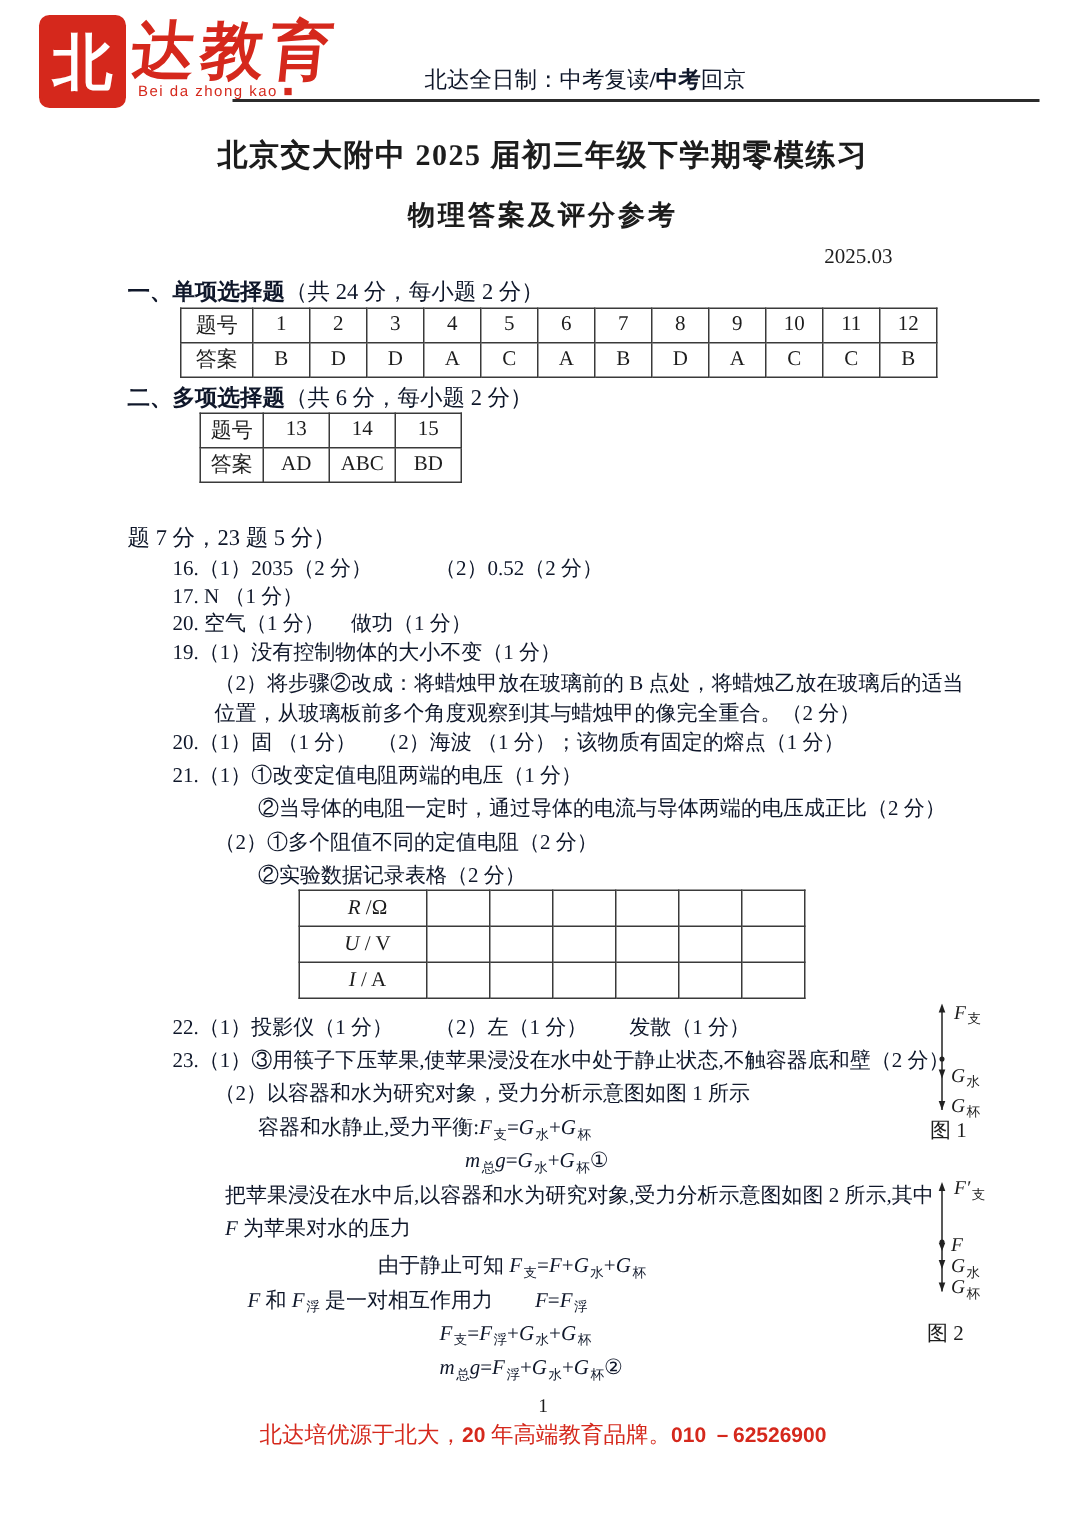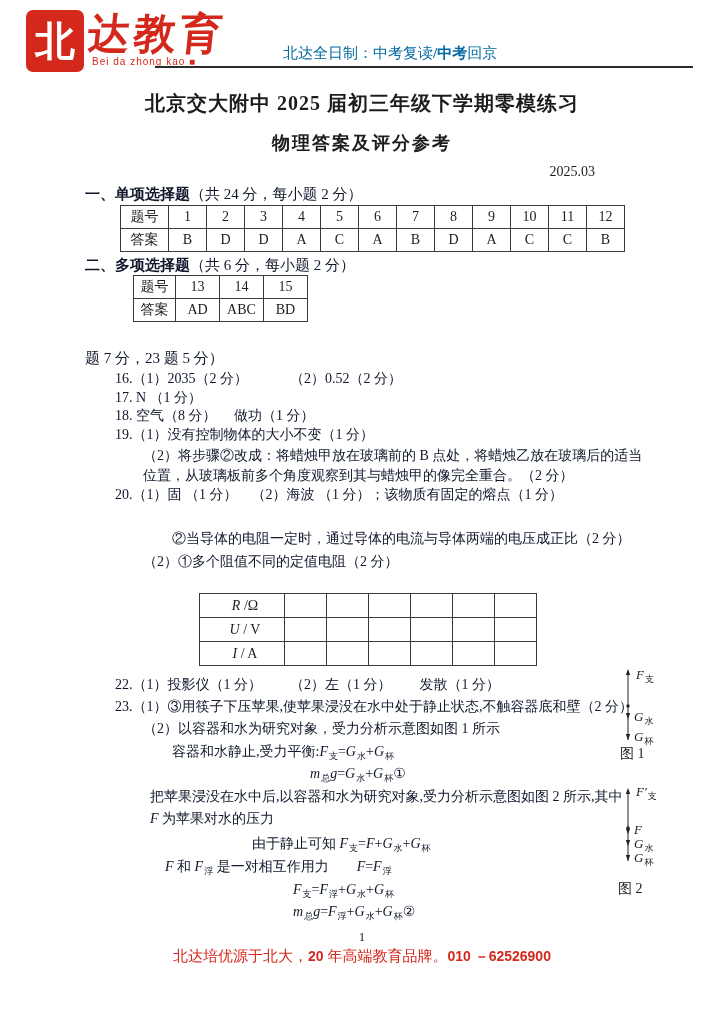--- a/index.html
+++ b/index.html
@@ -19,21 +19,21 @@
   .brand {
     position:absolute; left:88px; top:6px; color:#d5281c;
     font-size:42px; font-weight:bold; transform:skewX(-6deg);
     letter-spacing:4px; font-family:"Liberation Serif",serif;
   }
   .brand-sub {
     position:absolute; left:92px; top:56px; color:#d5281c;
     font-size:10px; letter-spacing:1px; font-family:"Liberation Sans",sans-serif;
   }
   .tagline {
-    position:absolute; left:283px; top:44px; color:#0369a1; font-size:15px;
+    position:absolute; left:283px; top:44px; color:#0f172a; font-size:15px;
     white-space:nowrap;
   }
   .tagline .b { font-weight:bold; }
   .header-rule { position:absolute; left:155px; top:66px; width:538px; height:2px; background:#2b2b2b; }
   
   .doc-title { position:absolute; top:90px; left:0; width:100%; text-align:center; font-size:20px; font-weight:bold; letter-spacing:1px; }
   .doc-subtitle { position:absolute; top:131px; left:0; width:100%; text-align:center; font-size:18px; font-weight:bold; letter-spacing:2px; }
   .doc-date { position:absolute; top:164px; right:129px; font-size:14px; }
   
   .line { position:absolute; font-size:14px; white-space:nowrap; color:#0f172a; }
@@ -139,27 +139,29 @@
       <td class="c">ABC</td>
       <td class="c">BD</td>
     </tr>
   </tbody>
     </table>
 
   <div class="line sec-heading" style="left:85px; top:349px;">题 7 分，23 题 5 分）</div>
 
   <div class="line" style="left:115px; top:370px;">16.（1）2035（2 分）　　　（2）0.52（2 分）</div>
   <div class="line" style="left:115px; top:389px;">17. N （1 分）</div>
-  <div class="line" style="left:115px; top:407px;">18. 空气（8 分）　 做功（1 分）</div>
+  <div class="line" style="left:115px; top:407px;">20. 空气（1 分）　 做功（1 分）</div>
   <div class="line" style="left:115px; top:426px;">19.（1）没有控制物体的大小不变（1 分）</div>
   <div class="line" style="left:143px; top:447px;">（2）将步骤②改成：将蜡烛甲放在玻璃前的 B 点处，将蜡烛乙放在玻璃后的适当</div>
   <div class="line" style="left:143px; top:467px;">位置，从玻璃板前多个角度观察到其与蜡烛甲的像完全重合。（2 分）</div>
   <div class="line" style="left:115px; top:486px;">20.（1）固 （1 分）　（2）海波 （1 分）；该物质有固定的熔点（1 分）</div>
+  <div class="line" style="left:115px; top:508px;">21.（1）①改变定值电阻两端的电压（1 分）</div>
   <div class="line" style="left:172px; top:530px;">②当导体的电阻一定时，通过导体的电流与导体两端的电压成正比（2 分）</div>
   <div class="line" style="left:143px; top:553px;">（2）①多个阻值不同的定值电阻（2 分）</div>
+  <div class="line" style="left:172px; top:575px;">②实验数据记录表格（2 分）</div>
 
   <table class="tbl3">
     <tbody>
         <tr>
       <td class="lbl"><span class="it">R</span><span> /Ω</span></td>
       <td class="c"></td>
           <td class="c"></td>
           <td class="c"></td>
           <td class="c"></td>
           <td class="c"></td>

